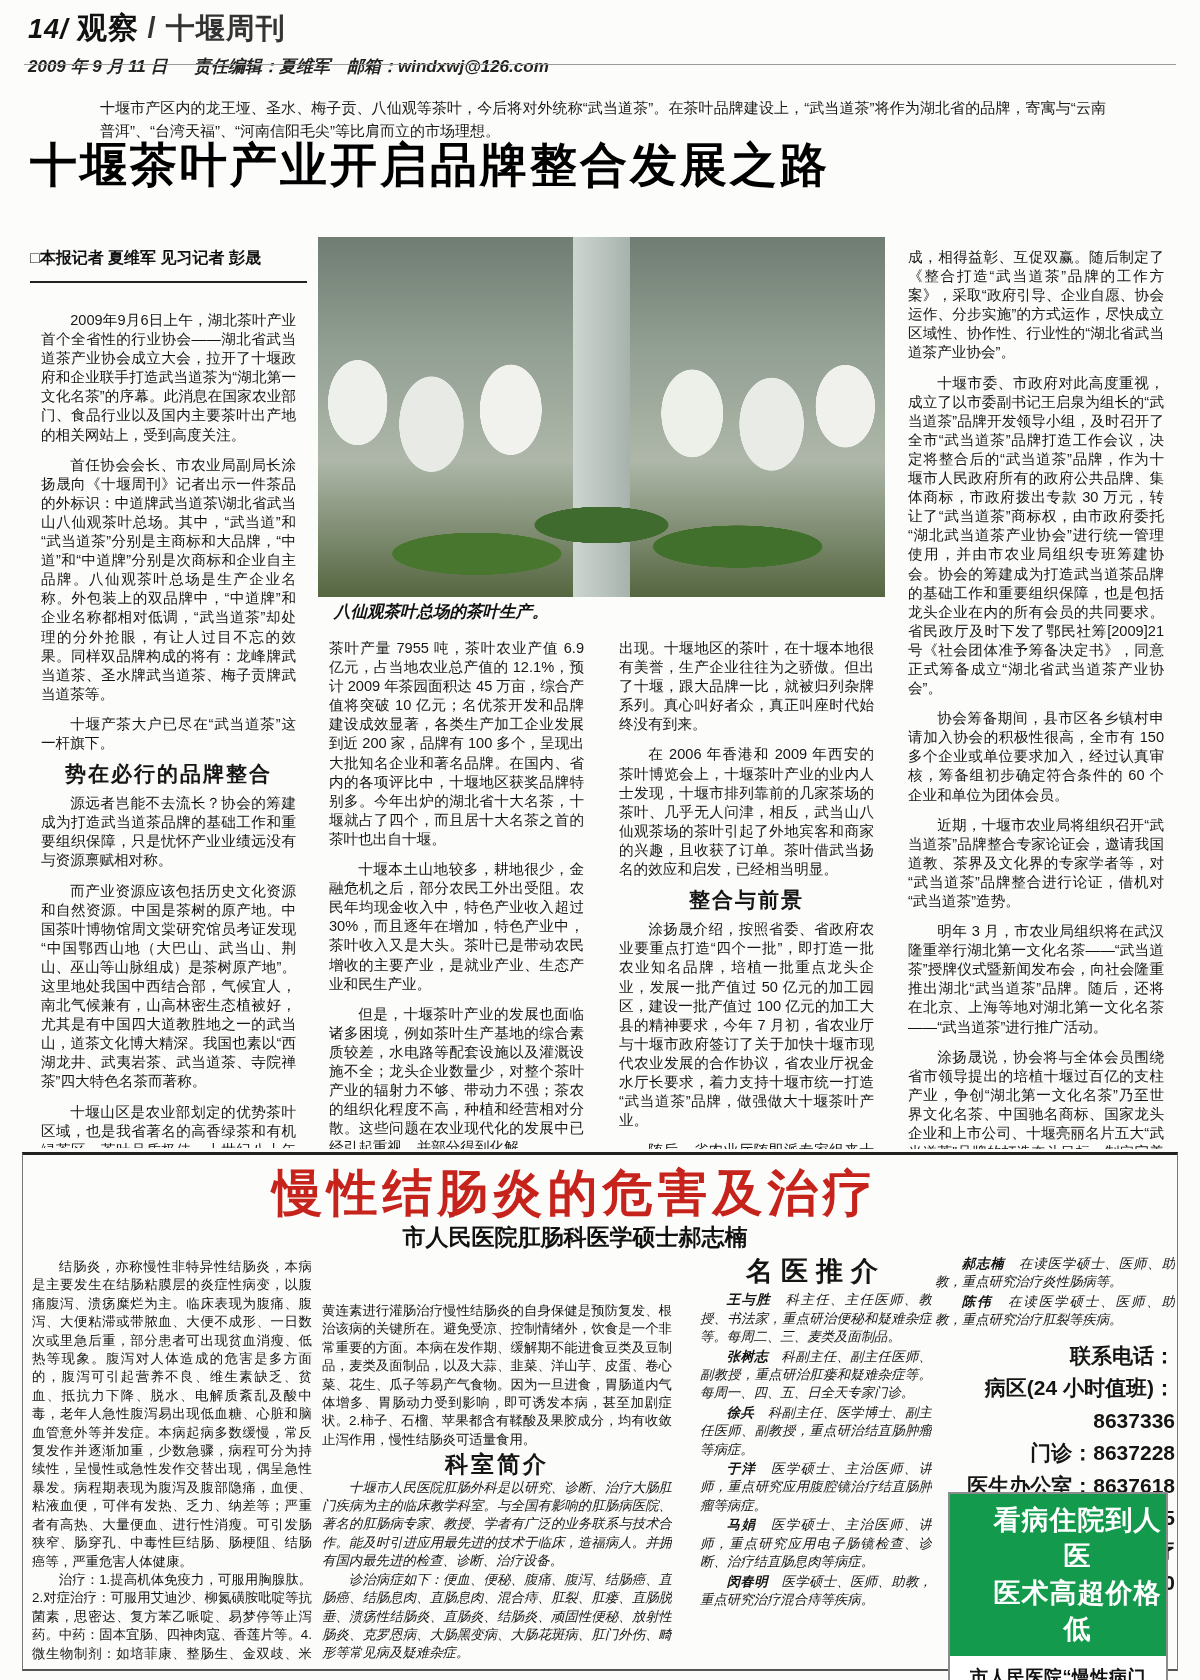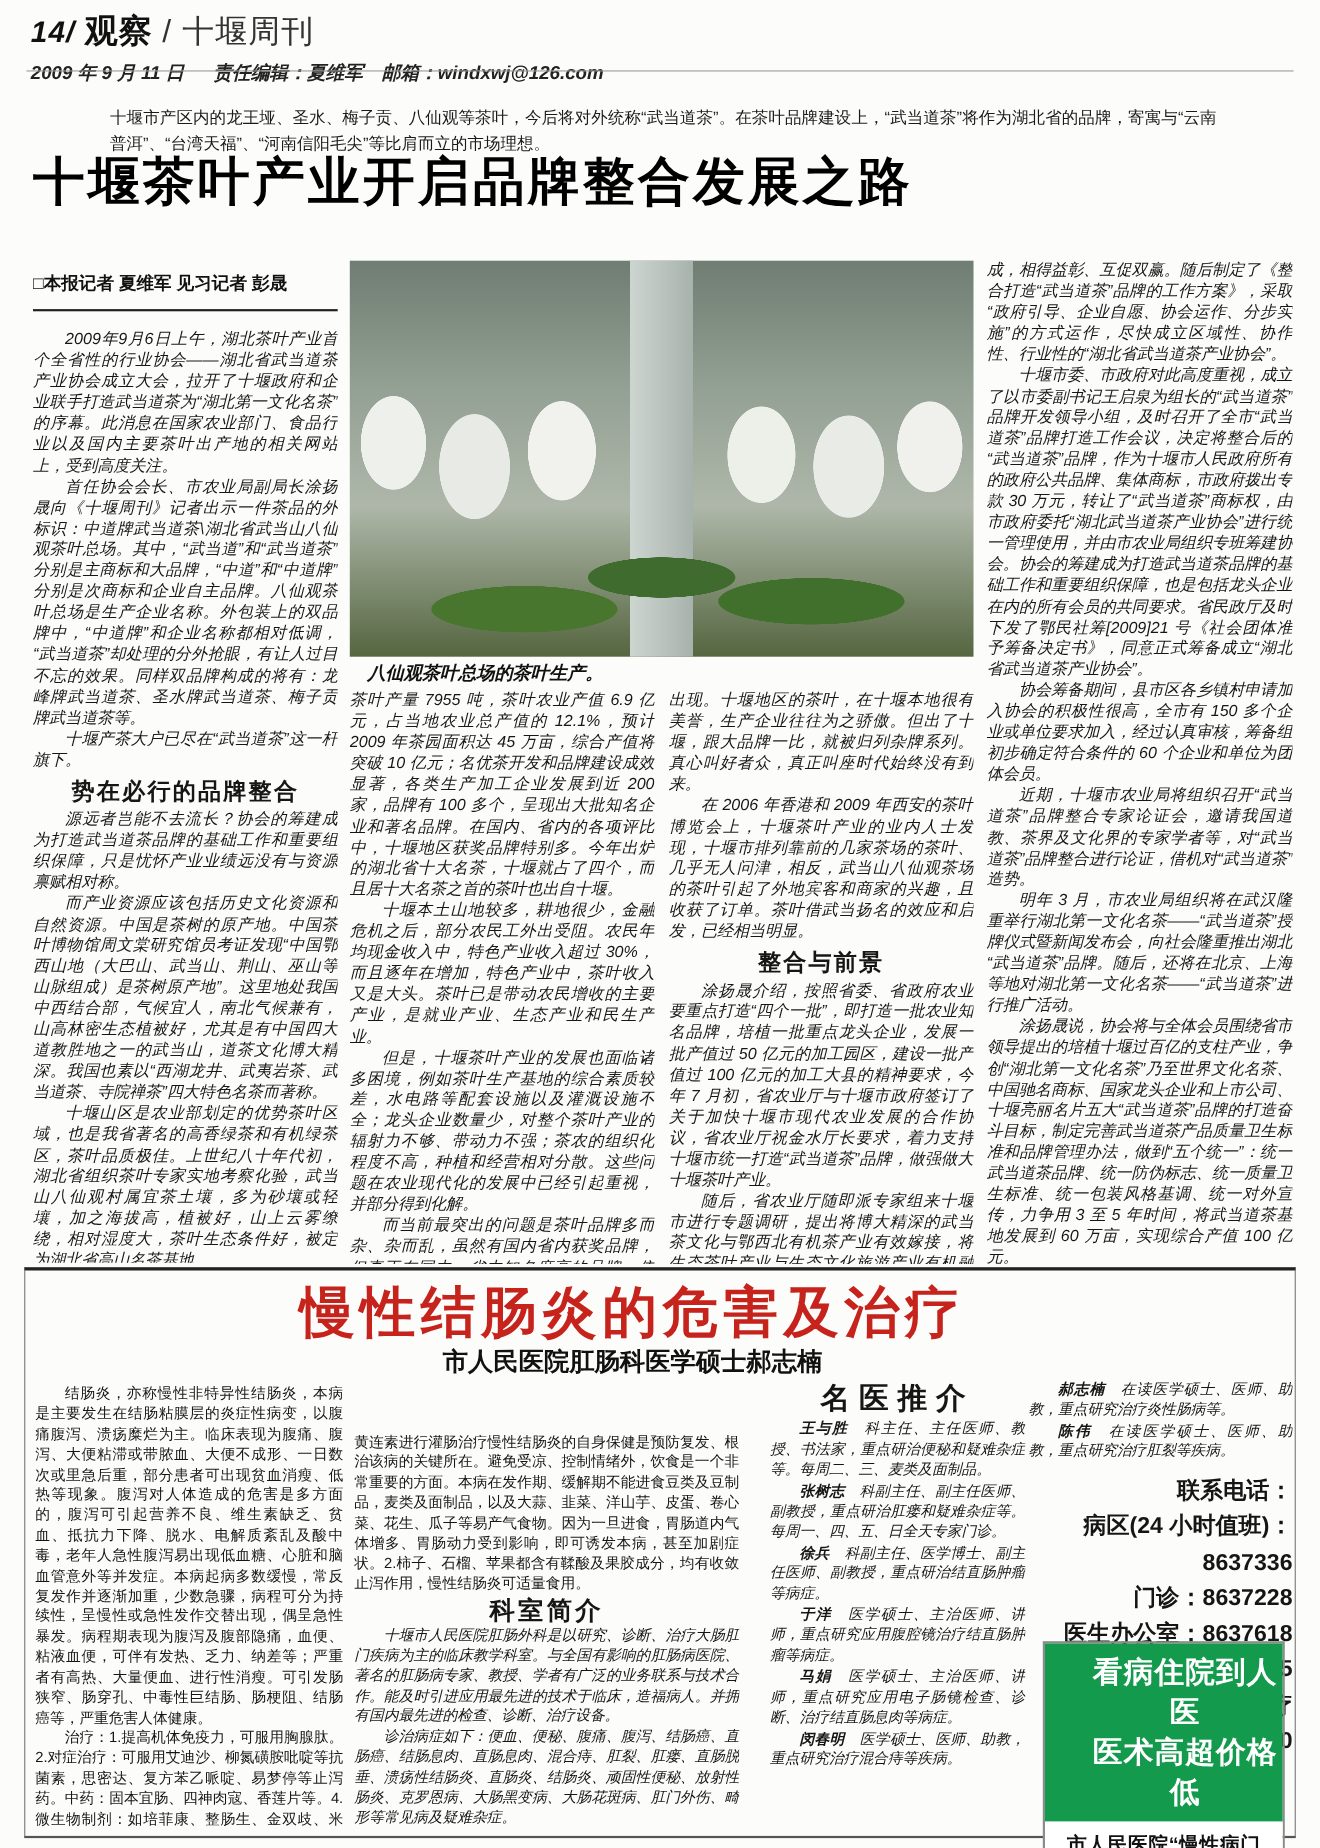--- a/index.html
+++ b/index.html
@@ -3,33 +3,33 @@
 <meta charset="utf-8">
 <style>
   html,body{margin:0;padding:0;background:#e8e8e4;}
   .page{position:relative;width:1200px;height:1680px;margin:0 auto;background:#fcfcfa;
         font-family:"Liberation Sans",sans-serif;color:#111;overflow:hidden;}
   
   .masthead{position:absolute;left:28px;top:8px;}
   .mast-line1{font-size:27px;letter-spacing:1px;}
   .mast-pageno{font-weight:bold;font-style:italic;}
   .mast-section{font-weight:900;font-size:30px;}
-  .mast-pub{font-weight:400;font-size:29px;color:#333;}
+  .mast-pub{font-weight:700;font-size:29px;color:#333;}
   .mast-line2{margin-top:6px;font-size:17px;font-weight:bold;font-style:italic;color:#222;}
   .top-rule{position:absolute;left:24px;top:64px;width:1152px;height:1px;background:#9a9a96;}
   
   .lead{position:absolute;left:100px;top:96px;width:1006px;font-size:15px;line-height:1.55;
         text-align:justify;color:#1a1a1a;}
   .headline{position:absolute;left:30px;top:134px;width:1140px;font-size:47px;font-weight:900;
         letter-spacing:3px;font-family:"Liberation Serif","DejaVu Serif",serif;color:#000;}
   
   .byline{position:absolute;left:30px;top:248px;width:277px;font-size:16px;font-weight:bold;
         padding-bottom:12px;border-bottom:2px solid #222;}
   .col{position:absolute;font-size:14.6px;line-height:19.1px;text-align:justify;overflow:hidden;color:#161616;}
-  .col p{margin:0;font-style:italic;}
+  .col p{margin:11px;}
   .col p.ind{text-indent:2em;}
   .col h3{margin:9px 0 7px;font-size:21px;letter-spacing:2px;text-align:center;font-weight:900;}
   .col1{left:30px;top:300px;width:277px;height:848px;}
   .col2{left:318px;top:628px;width:277px;height:521px;}
   .col3{left:608px;top:628px;width:277px;height:521px;}
   .col4{left:897px;top:237px;width:278px;height:912px;}
   
   .photo{position:absolute;left:318px;top:237px;width:567px;height:360px;
     background:
       radial-gradient(ellipse 95px 26px at 50% 80%, #3f6b2e 0 70%, transparent 71%),

